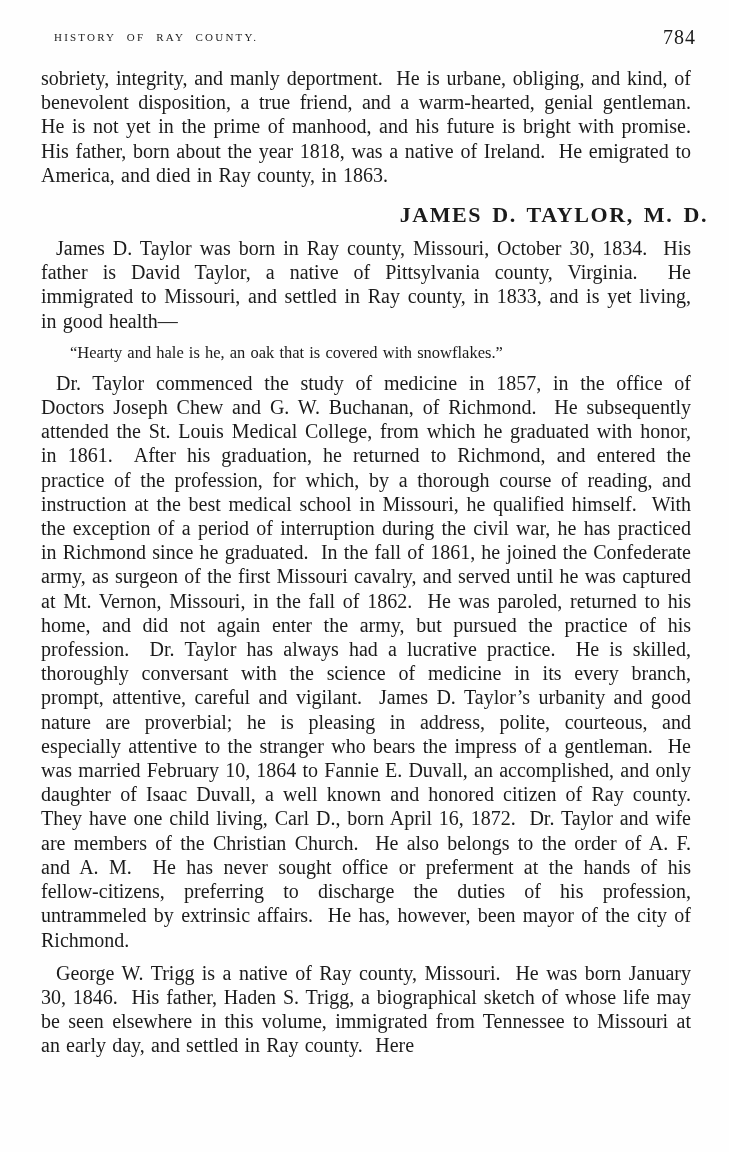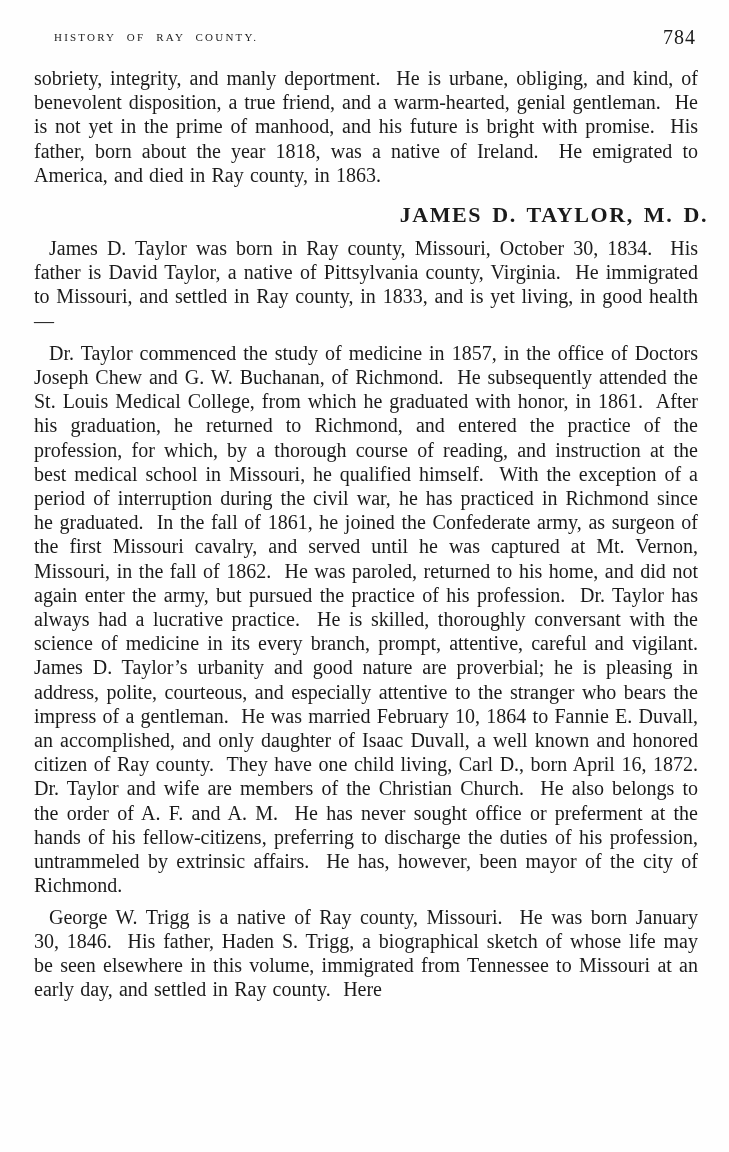--- a/index.html
+++ b/index.html
@@ -38,21 +38,21 @@
   }
   .page-number {
     position: absolute;
     right: 4px;
     top: 0;
     font-size: 20px;
     line-height: 22px;
     letter-spacing: 1px;
   }
   .body-text {
-    margin: 2px;
+    margin: 9px;
     font-size: 20px;
     line-height: 24.2px;
     text-align: justify;
     word-spacing: 0.06em;
     white-space: pre-wrap;
   }
   .indent {
     text-indent: 15px;
   }
   .para-continuation { margin-top: 0; }
@@ -88,19 +88,20 @@
     <div class="running-head-title">HISTORY OF RAY COUNTY.</div>
     <div class="page-number">784</div>
   </div>
 
   <p class="body-text para-continuation">sobriety, integrity, and manly deportment.  He is urbane, obliging, and kind, of benevolent disposition, a true friend, and a warm-hearted, genial gentleman.  He is not yet in the prime of manhood, and his future is bright with promise.  His father, born about the year 1818, was a native of Ireland.  He emigrated to America, and died in Ray county, in 1863.</p>
 
   <h2 class="section-heading taylor">JAMES D. TAYLOR, M. D.</h2>
 
   <p class="body-text indent para-taylor-1">James D. Taylor was born in Ray county, Missouri, October 30, 1834.  His father is David Taylor, a native of Pittsylvania county, Virginia.  He immigrated to Missouri, and settled in Ray county, in 1833, and is yet living, in good health—</p>
 
+  <p class="body-text quote-line">“Hearty and hale is he, an oak that is covered with snowflakes.”</p>
 
   <p class="body-text indent para-taylor-2">Dr. Taylor commenced the study of medicine in 1857, in the office of Doctors Joseph Chew and G. W. Buchanan, of Richmond.  He subsequently attended the St. Louis Medical College, from which he graduated with honor, in 1861.  After his graduation, he returned to Richmond, and entered the practice of the profession, for which, by a thorough course of reading, and instruction at the best medical school in Missouri, he qualified himself.  With the exception of a period of interruption during the civil war, he has practiced in Richmond since he graduated.  In the fall of 1861, he joined the Confederate army, as surgeon of the first Missouri cavalry, and served until he was captured at Mt. Vernon, Missouri, in the fall of 1862.  He was paroled, returned to his home, and did not again enter the army, but pursued the practice of his profession.  Dr. Taylor has always had a lucrative practice.  He is skilled, thoroughly conversant with the science of medicine in its every branch, prompt, attentive, careful and vigilant.  James D. Taylor’s urbanity and good nature are proverbial; he is pleasing in address, polite, courteous, and especially attentive to the stranger who bears the impress of a gentleman.  He was married February 10, 1864 to Fannie E. Duvall, an accomplished, and only daughter of Isaac Duvall, a well known and honored citizen of Ray county.  They have one child living, Carl D., born April 16, 1872.  Dr. Taylor and wife are members of the Christian Church.  He also belongs to the order of A. F. and A. M.  He has never sought office or preferment at the hands of his fellow-citizens, preferring to discharge the duties of his profession, untrammeled by extrinsic affairs.  He has, however, been mayor of the city of Richmond.</p>
 
 
   <p class="body-text indent para-trigg-1">George W. Trigg is a native of Ray county, Missouri.  He was born January 30, 1846.  His father, Haden S. Trigg, a biographical sketch of whose life may be seen elsewhere in this volume, immigrated from Tennessee to Missouri at an early day, and settled in Ray county.  Here</p>
 
 </div>
 
 </body></html>

